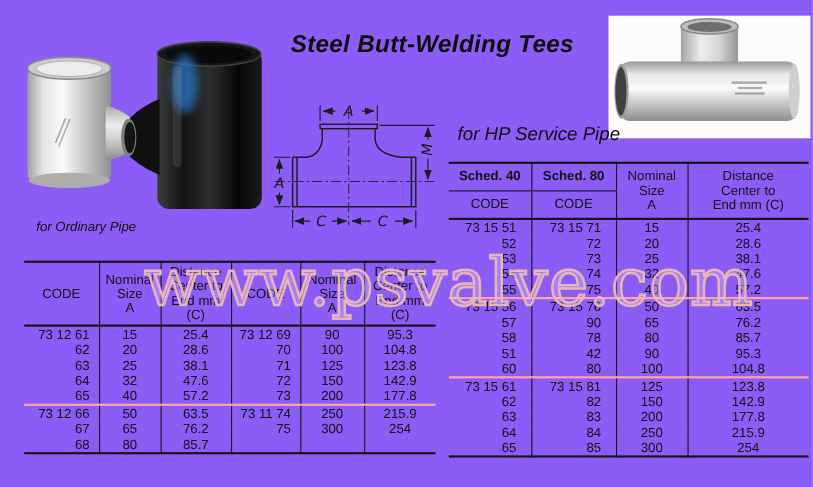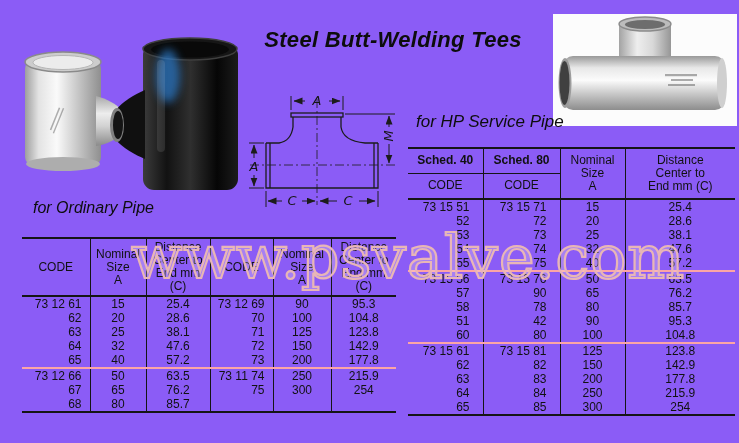--- a/index.html
+++ b/index.html
@@ -12,21 +12,21 @@
   .photo-left  { position:absolute; left:8px;   top:12px;  width:235px; height:180px; }
   .photo-right { position:absolute; left:553px; top:14px;  width:184px; height:112px; }
   .diagram     { position:absolute; left:243px; top:83px;  width:180px; height:135px; }
   .dimtext text { font-family:"DejaVu Sans", sans-serif; font-style:italic; font-size:13px; fill:#161616; }
   
   .title {
     position:absolute; left:238px; top:27px; width:310px; text-align:center;
     font-style:italic; font-weight:bold; font-size:22px; letter-spacing:.3px; color:#0d0d0d;
   }
   .label { position:absolute; font-style:italic; font-weight:normal; color:#0d0d0d; }
-  .label-ordinary { left:33px;  top:199px; font-size:16px; }
+  .label-ordinary { left:33px;  top:199px; font-size:12px; }
   .label-hp       { left:416px; top:112px; font-size:17px; }
   
   table.tbl {
     position:absolute; border-collapse:collapse; table-layout:fixed;
     font-size:12px; color:#111;
     border-top:2px solid #151515; border-bottom:2px solid #151515;
   }
   .tbl-ordinary { left:22px;  top:237px; width:374px; }
   .tbl-hp       { left:408px; top:147px; width:327px; }
   table.tbl th {

